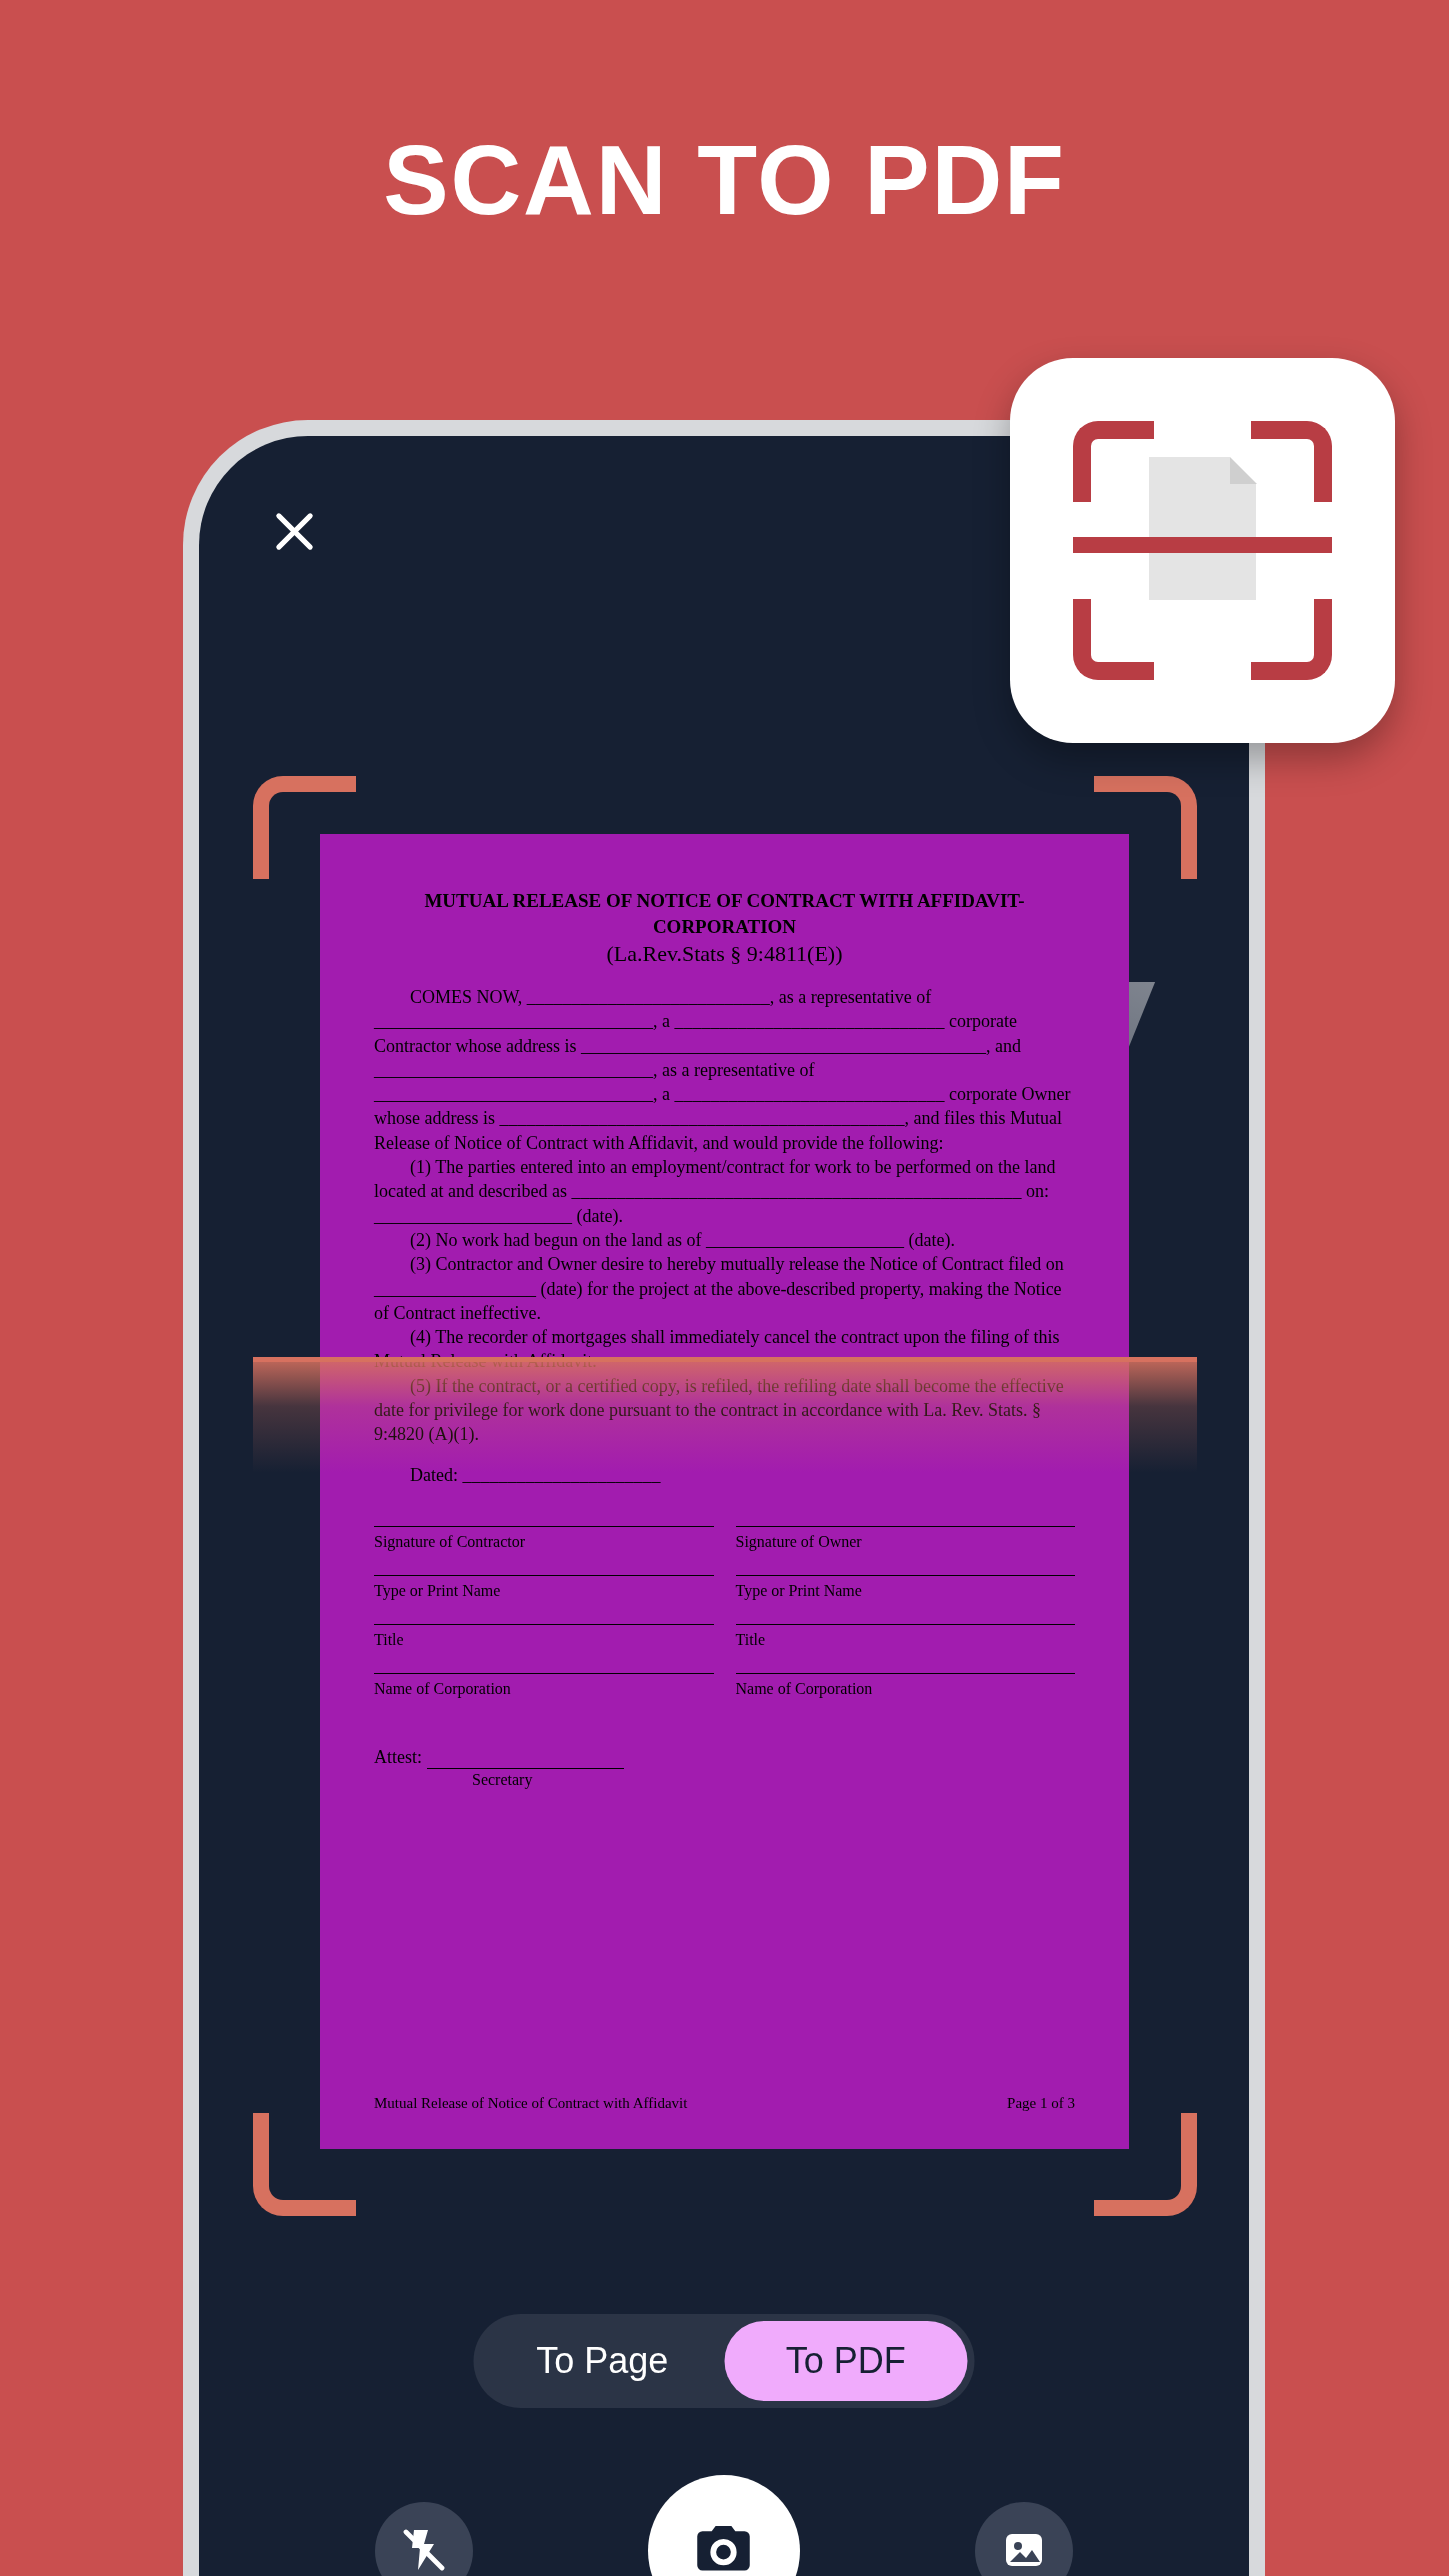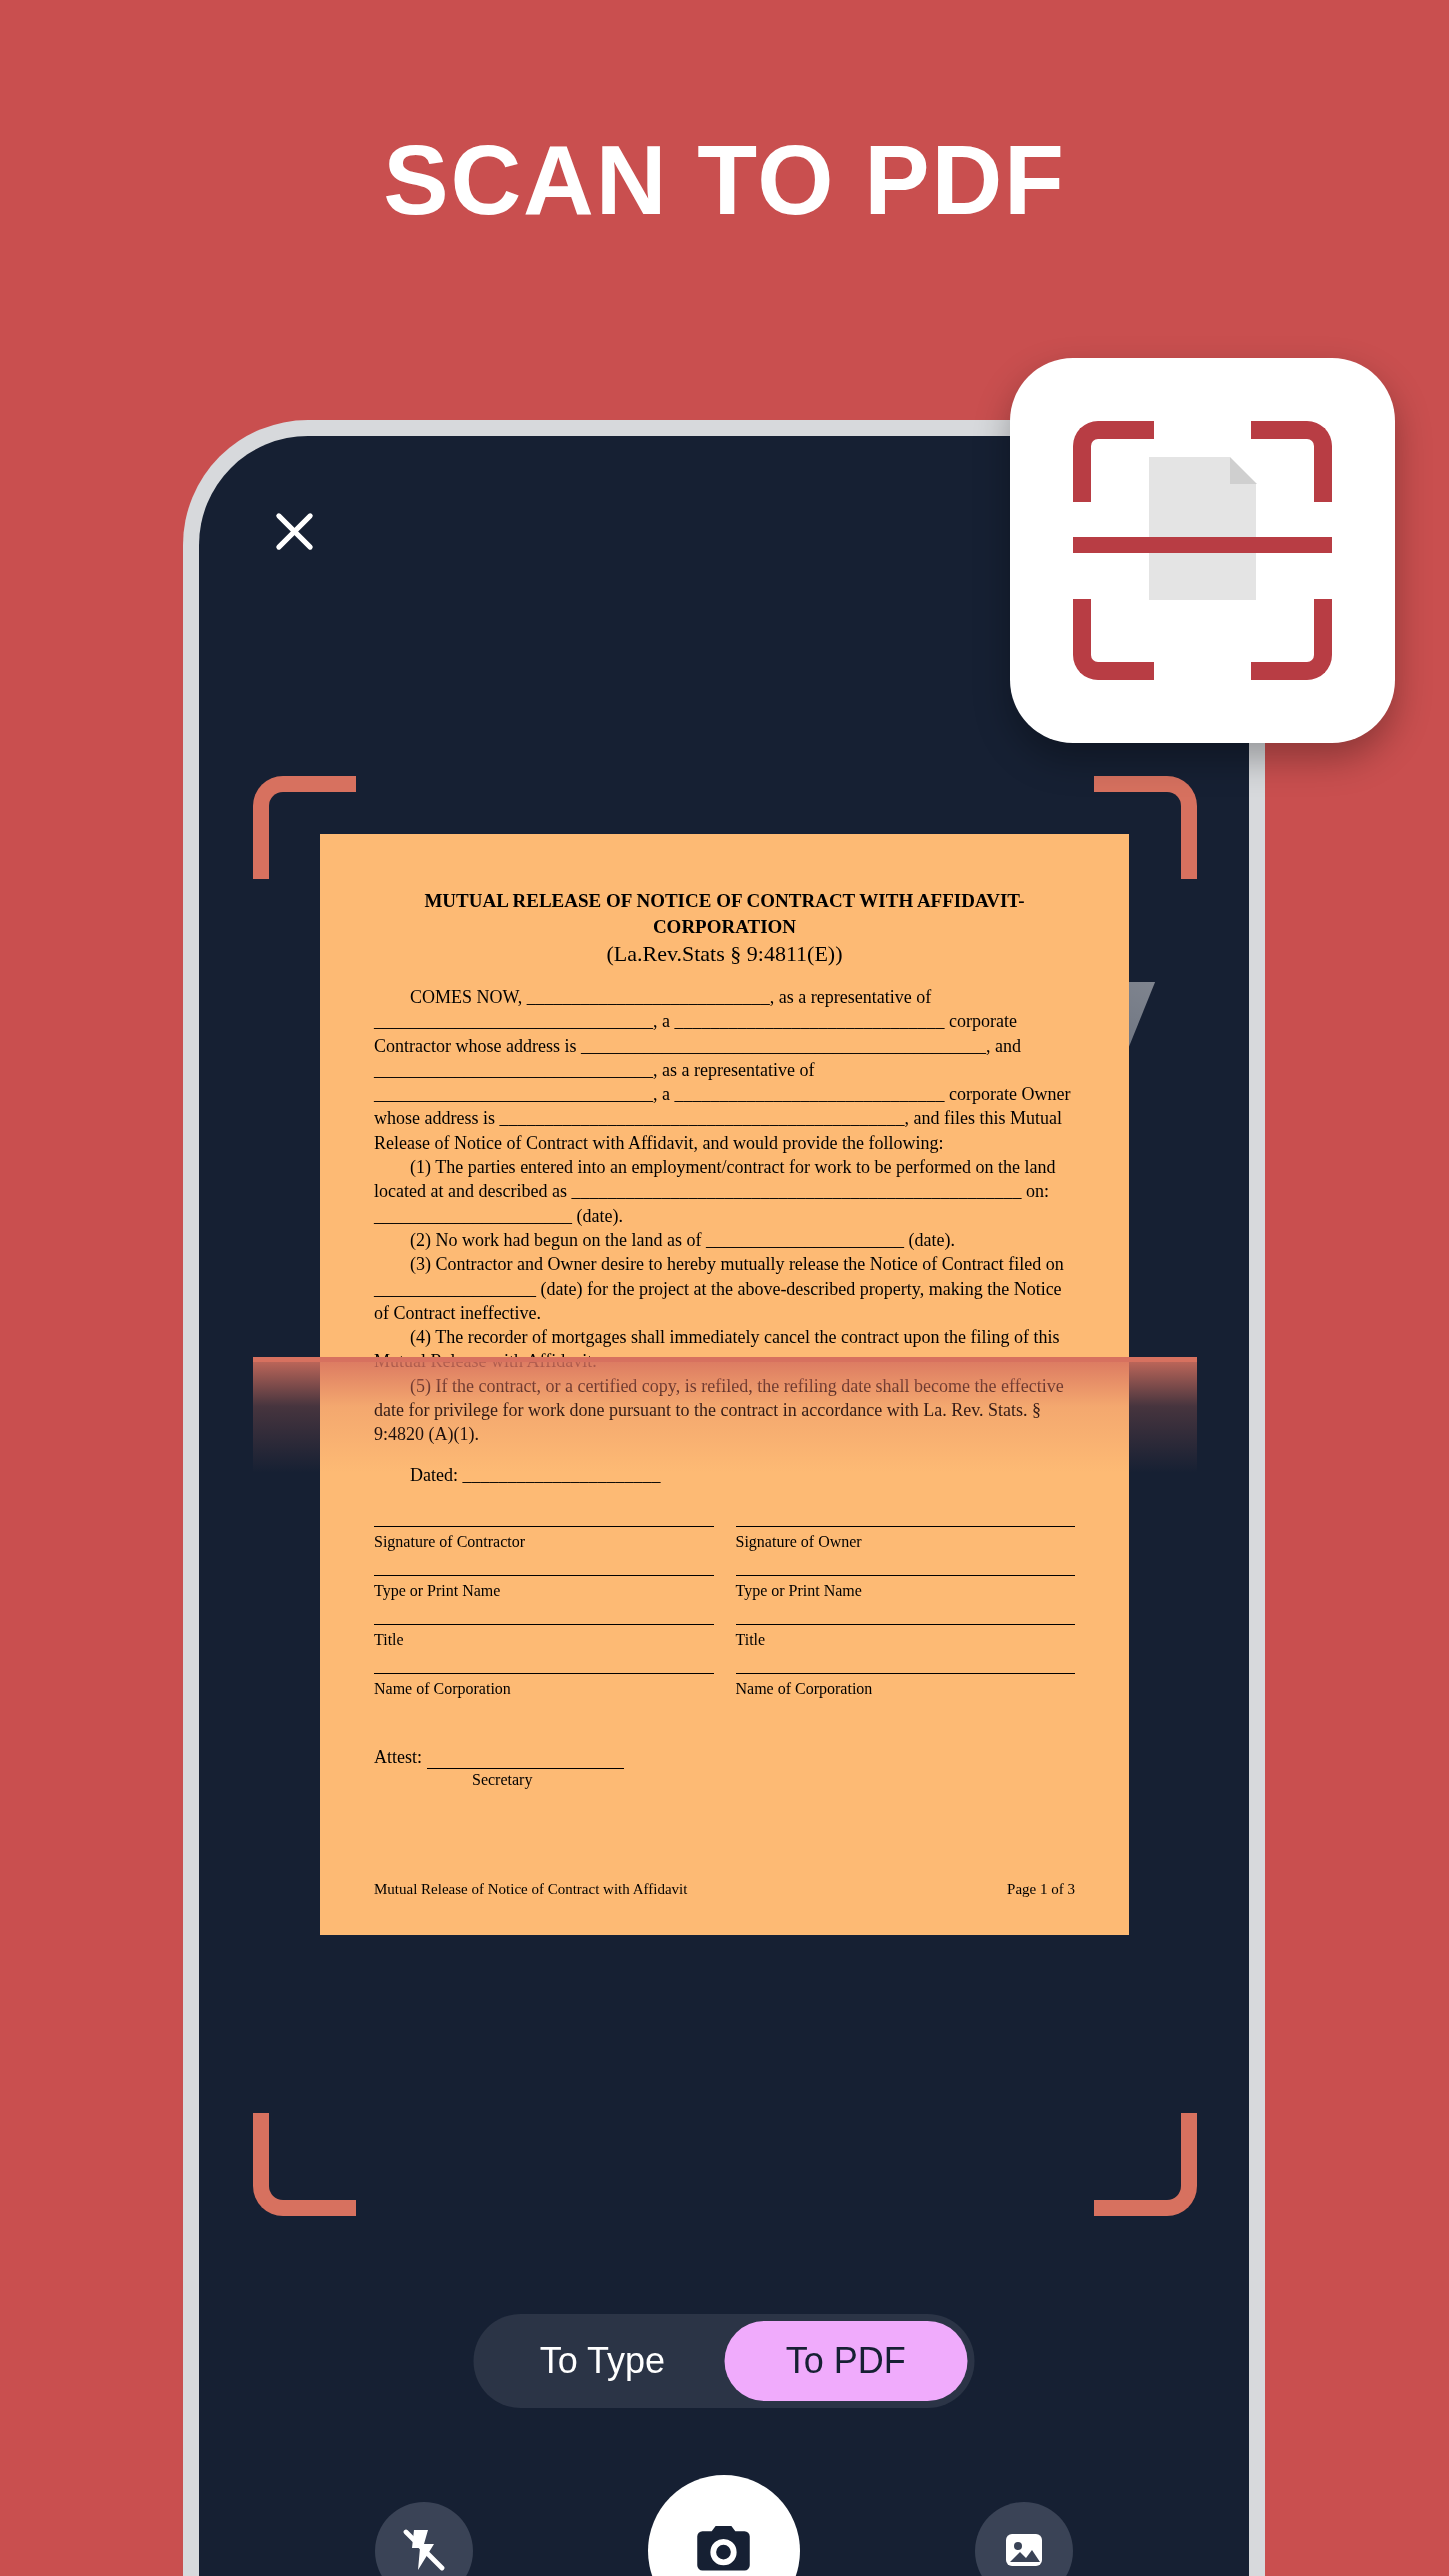--- a/index.html
+++ b/index.html
@@ -70,22 +70,22 @@
   .corner.tr { top:0; right:0; border-left:none;  border-bottom:none; border-radius: 0 30px 0 0; }
   .corner.bl { bottom:0; left:0; border-right:none; border-top:none;   border-radius: 0 0 0 30px; }
   .corner.br { bottom:0; right:0; border-left:none;  border-top:none;   border-radius: 0 0 30px 0; }
 
   
   .doc {
     position: absolute;
     left: 121px;
     top: 398px;
     width: 809px;
-    height: 1101px;
-    background: #fdba74;
+    height: 1315px;
+    background: #a21caf;
     color: #000;
     padding: 54px 54px 36px;
     font-family: "Times New Roman", serif;
     font-size: 18px;
     line-height: 1.35;
   }
   .doc .title   { text-align:center; font-weight:bold; font-size: 19px; }
   .doc .statute { text-align:center; font-size: 22px; margin-bottom: 16px; }
   .doc .para    { margin: 0 0; text-indent: 36px; }
   .doc .dated   { margin: 16px 0 16px 36px; }
@@ -306,21 +306,21 @@
   <div class="frame">
     <div class="corner tl"></div>
     <div class="corner tr"></div>
     <div class="corner bl"></div>
     <div class="corner br"></div>
   </div>
 
   <div class="scan-band"></div>
 
   <div class="seg">
-    <div class="opt inactive">To Type</div>
+    <div class="opt inactive">To Page</div>
     <div class="opt active">To PDF</div>
   </div>
 
   <div class="actions">
     <div class="round-btn">
       <span>
         <svg viewBox="0 0 24 24">
             <path d="M7 2l-1 9h4l-1 11 8-13h-5l2-7z"></path>
             <line x1="3" y1="3" x2="21" y2="21" stroke="#fff" stroke-width="2.4" stroke-linecap="round"></line>
           </svg>

